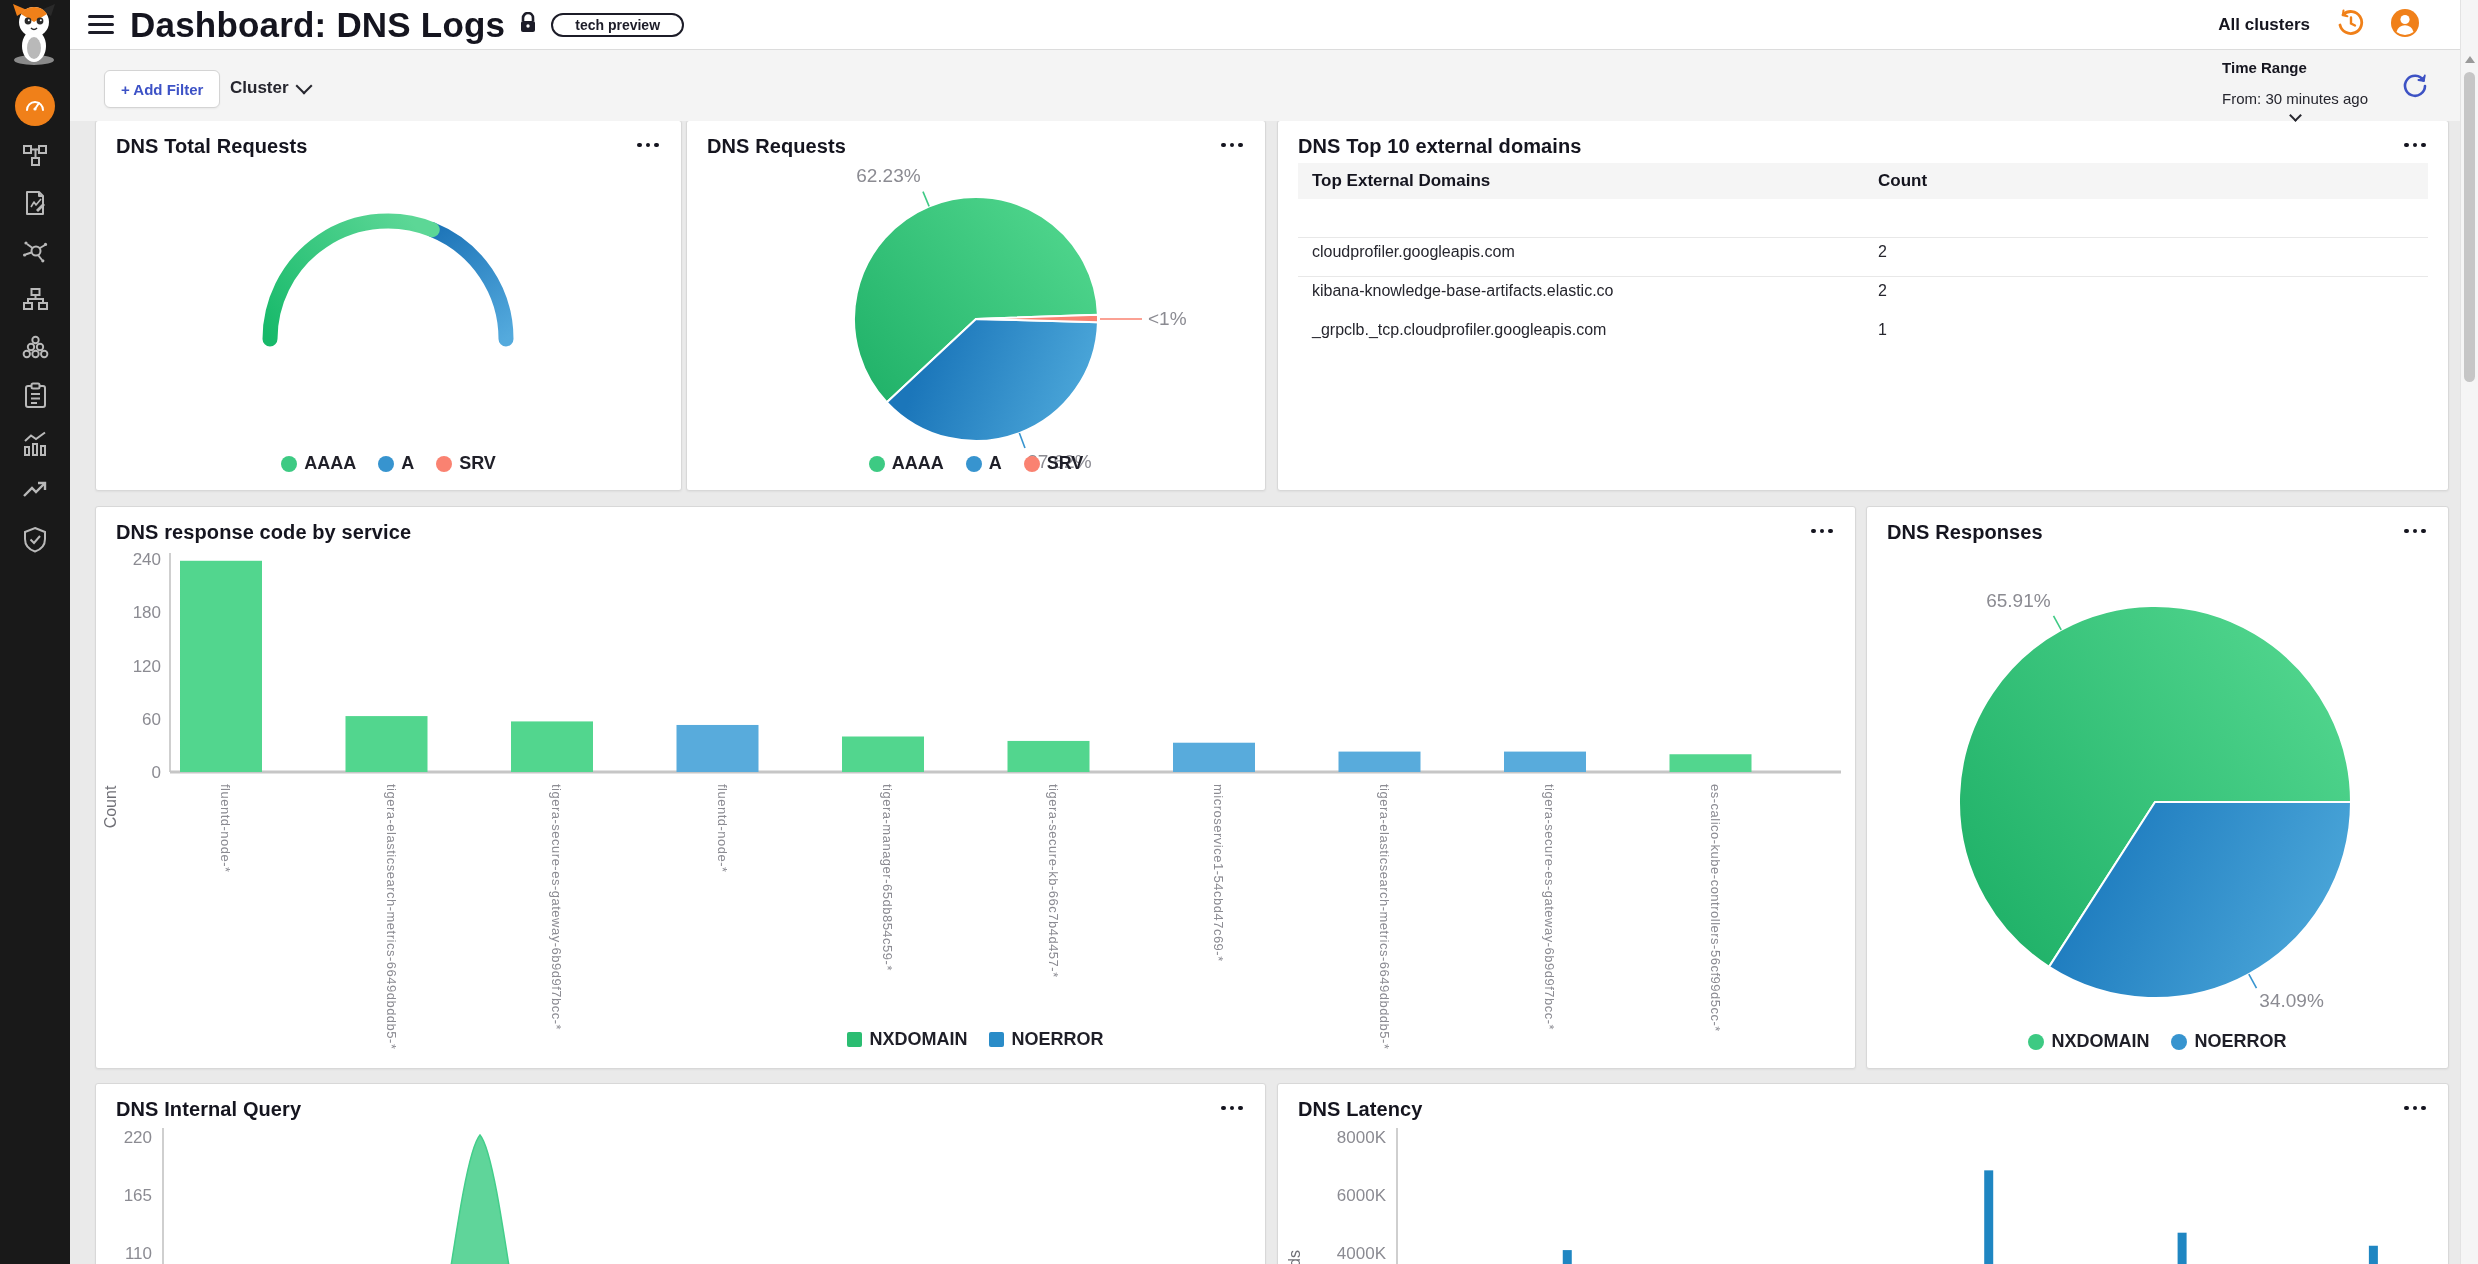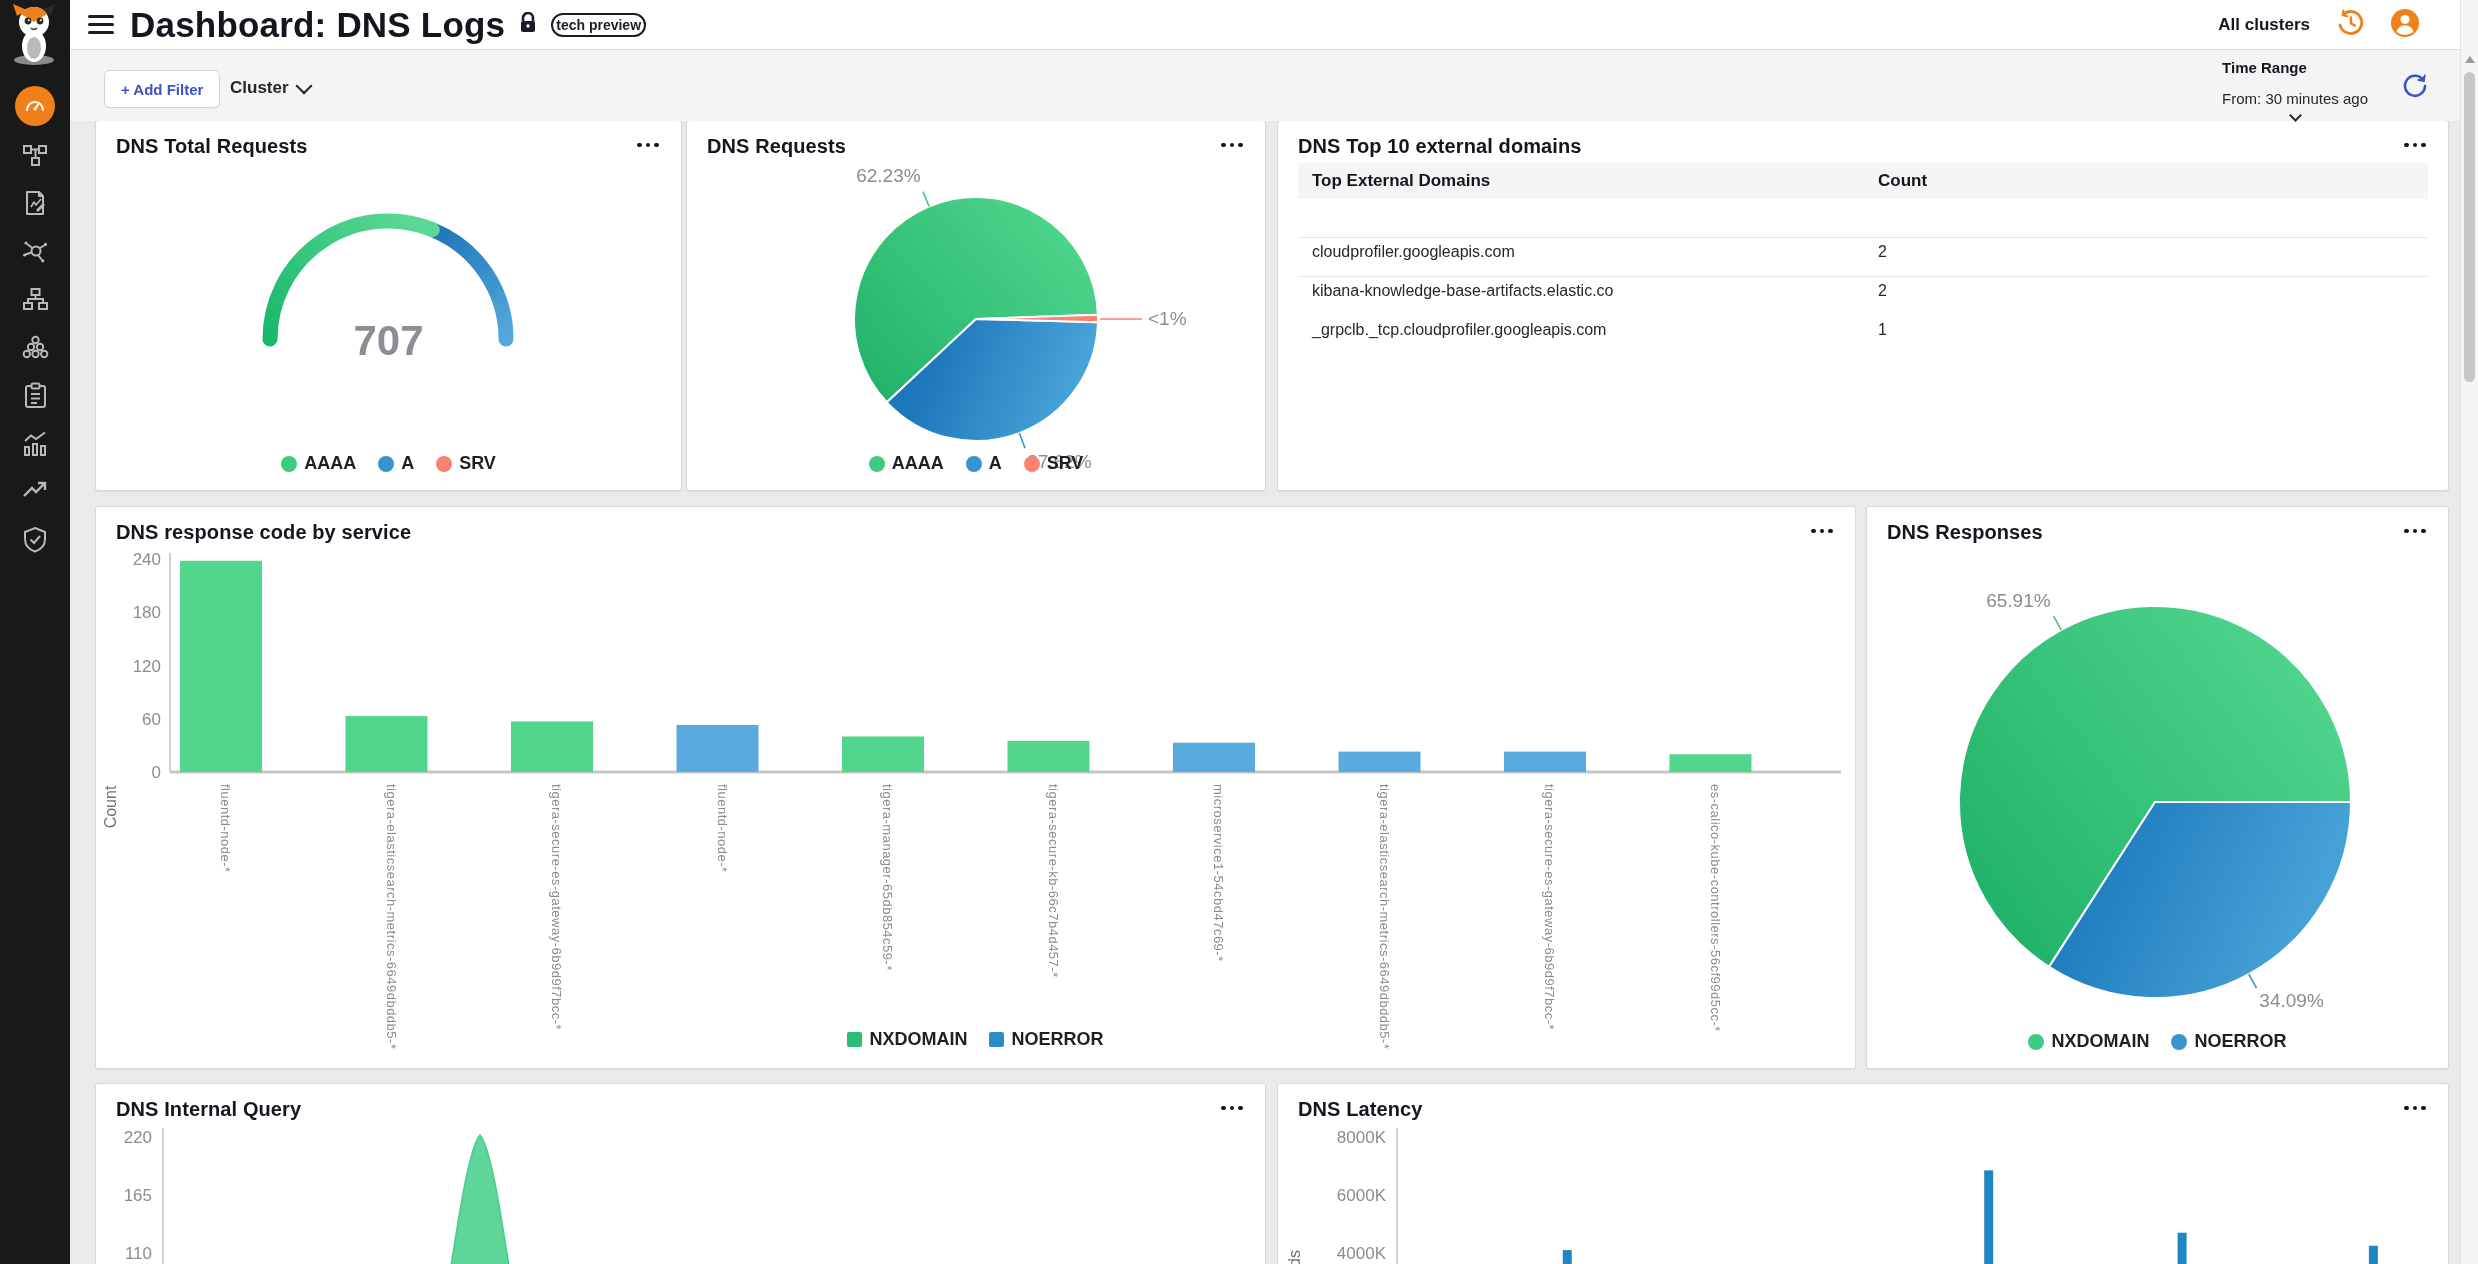--- a/index.html
+++ b/index.html
@@ -12,21 +12,21 @@
   .sidebar{position:absolute;left:0;top:0;width:70px;height:1264px;background:#191919;z-index:40;}
   .side-icon{position:absolute;left:0;width:70px;height:44px;display:flex;align-items:center;justify-content:center;}
   .side-icon svg{display:block;}
   .side-active{position:absolute;left:15px;width:40px;height:40px;border-radius:50%;background:#f08019;display:flex;align-items:center;justify-content:center;}
   
   .header{position:absolute;left:70px;top:0;width:2408px;height:49px;background:#ffffff;border-bottom:1px solid #dcdcdc;z-index:30;}
   .hamburger{position:absolute;left:18px;top:15px;width:26px;height:19px;cursor:pointer;}
   .hamburger span{display:block;height:3px;background:#1c1c28;border-radius:2px;margin-bottom:5px;}
   .title-wrap{position:absolute;left:60px;top:0;height:49px;display:flex;align-items:center;gap:14px;}
   .page-title{font-size:35px;font-weight:800;color:#15151f;letter-spacing:.2px;}
-  .badge{border:2px solid #1c1c28;border-radius:14px;padding:2px 3px;font-size:14px;font-weight:600;color:#1c1c28;}
+  .badge{border:2px solid #1c1c28;border-radius:14px;padding:2px 22px;font-size:14px;font-weight:600;color:#1c1c28;}
   .header-right{position:absolute;right:58px;top:0;height:49px;display:flex;align-items:center;gap:26px;}
   .all-clusters{font-size:17px;font-weight:700;color:#15151f;cursor:pointer;}
   
   .filterbar{position:absolute;left:70px;top:49px;width:2408px;height:72px;background:#f4f4f4;z-index:20;}
   .add-filter{position:absolute;left:34px;top:21px;height:36px;padding:0 16px;background:#fff;border:1px solid #d4d4d4;
     border-radius:6px;font-size:15px;font-weight:600;color:#3d52c6;display:flex;align-items:center;cursor:pointer;
     box-shadow:0 1px 2px rgba(0,0,0,.05);}
   .cluster-dd{position:absolute;left:160px;top:21px;height:36px;display:flex;align-items:center;gap:9px;
     font-size:17px;font-weight:600;color:#26262e;cursor:pointer;}
   .chev{width:10px;height:10px;border-right:2.5px solid #26262e;border-bottom:2.5px solid #26262e;
@@ -251,21 +251,20 @@
             <stop offset="100%" stop-color="#54aadd"></stop>
           </linearGradient>
           <linearGradient id="gaugeGreen" gradientUnits="userSpaceOnUse" x1="174" y1="218" x2="315.6" y2="100">
             <stop offset="0%" stop-color="#17b96a"></stop>
             <stop offset="100%" stop-color="#5cd796"></stop>
           </linearGradient>
         </defs>
         <path d="M 336.23031004625136 108.6031093987929 A 118 118 0 0 1 410 218" stroke="url(#gaugeBlue)" stroke-width="15" fill="none" stroke-linecap="round"></path>
         <path d="M 174 218 A 118 118 0 0 1 336.23031004625136 108.6031093987929" stroke="url(#gaugeGreen)" stroke-width="15" fill="none" stroke-linecap="round"></path>
       </svg></div>
-  <div class="gauge-value">707</div>
   <div class="legend" style="bottom:16px;" id="legend-gauge">
       <span class="legend-item">
         <span class="legend-swatch" style="background: rgb(61, 202, 131);"></span>
         <span class="legend-label">AAAA</span>
       </span>
       <span class="legend-item">
         <span class="legend-swatch" style="background: rgb(55, 148, 207);"></span>
         <span class="legend-label">A</span>
       </span>
       <span class="legend-item">

